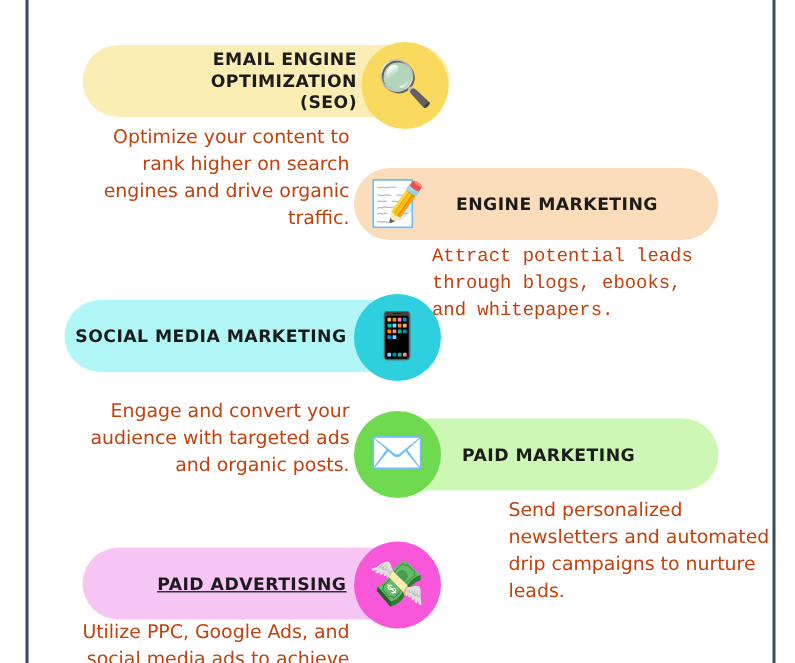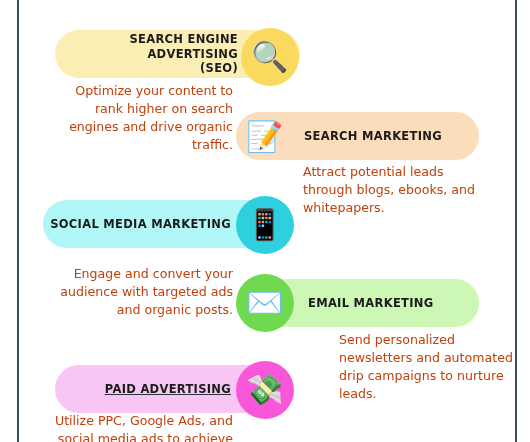--- a/index.html
+++ b/index.html
@@ -99,21 +99,21 @@
 
   
   
   #item-seo .pill  { left: 55px;  top: 30px;  width: 245px; }
   #item-seo .badge { left: 241px; top: 28px; }
   #item-seo .desc  { left: 45px;  top: 82px;  width: 188px; }
 
   
   #item-content .pill  { left: 236px; top: 112px; width: 243px; }
   #item-content .badge { left: 236px; top: 108px; }
-  #item-content .desc  { left: 303px; top: 163px; width: 190px; }
+  #item-content .desc  { left: 288px; top: 163px; width: 190px; font-family: Liberation Mono, monospace; }
 
   
   #item-social .pill  { left: 43px;  top: 200px; width: 250px; }
   #item-social .badge { left: 236px; top: 196px; }
   #item-social .desc  { left: 45px;  top: 249px; width: 188px; margin-top: 16px; }
 
   
   #item-email .pill  { left: 240px; top: 279px; width: 239px; }
   #item-email .badge { left: 236px; top: 274px; }
   #item-email .desc  { left: 303px; top: 331px; width: 192px; margin-left: 36px; }
@@ -126,52 +126,52 @@
 </head>
 <body>
 
 <div id="page-canvas" style="background: rgb(255, 255, 255);">
 
   <div class="page-border left" style="background: rgb(60, 74, 94);"></div>
   <div class="page-border right" style="background: rgb(60, 74, 94);"></div>
 
   <div class="item left" id="item-seo">
     <div class="pill" style="background: rgb(251, 238, 180);">
-      <span class="pill-label">SEARCH ENGINE ADVERTISING
+      <span class="pill-label">EMAIL ENGINE OPTIMIZATION
 (SEO)</span>
     </div>
     <div class="badge" style="background: rgb(250, 218, 94);">
       <span class="glyph">🔍</span>
     </div>
     <div class="desc">Optimize your content to rank higher on search engines and drive organic traffic.</div>
   </div>
 
   <div class="item right" id="item-content">
     <div class="pill" style="background: rgb(251, 220, 187);">
-      <span class="pill-label">SEARCH MARKETING</span>
+      <span class="pill-label">ENGINE MARKETING</span>
     </div>
     <div class="badge">
       <span class="glyph">📝</span>
     </div>
     <div class="desc">Attract potential leads through blogs, ebooks, and whitepapers.</div>
   </div>
 
   <div class="item left" id="item-social">
     <div class="pill" style="background: rgb(178, 247, 247);">
       <span class="pill-label">SOCIAL MEDIA MARKETING</span>
     </div>
     <div class="badge" style="background: rgb(46, 208, 224);">
       <span class="glyph">📱</span>
     </div>
     <div class="desc">Engage and convert your audience with targeted ads and organic posts.</div>
   </div>
 
   <div class="item right" id="item-email">
     <div class="pill" style="background: rgb(205, 247, 180);">
-      <span class="pill-label">EMAIL MARKETING</span>
+      <span class="pill-label">PAID MARKETING</span>
     </div>
     <div class="badge" style="background: rgb(111, 217, 79);">
       <span class="glyph">✉️</span>
     </div>
     <div class="desc">Send personalized newsletters and automated drip campaigns to nurture leads.</div>
   </div>
 
   <div class="item left" id="item-paid">
     <div class="pill" style="background: rgb(247, 198, 245);">
       <span class="pill-label">PAID ADVERTISING</span>

